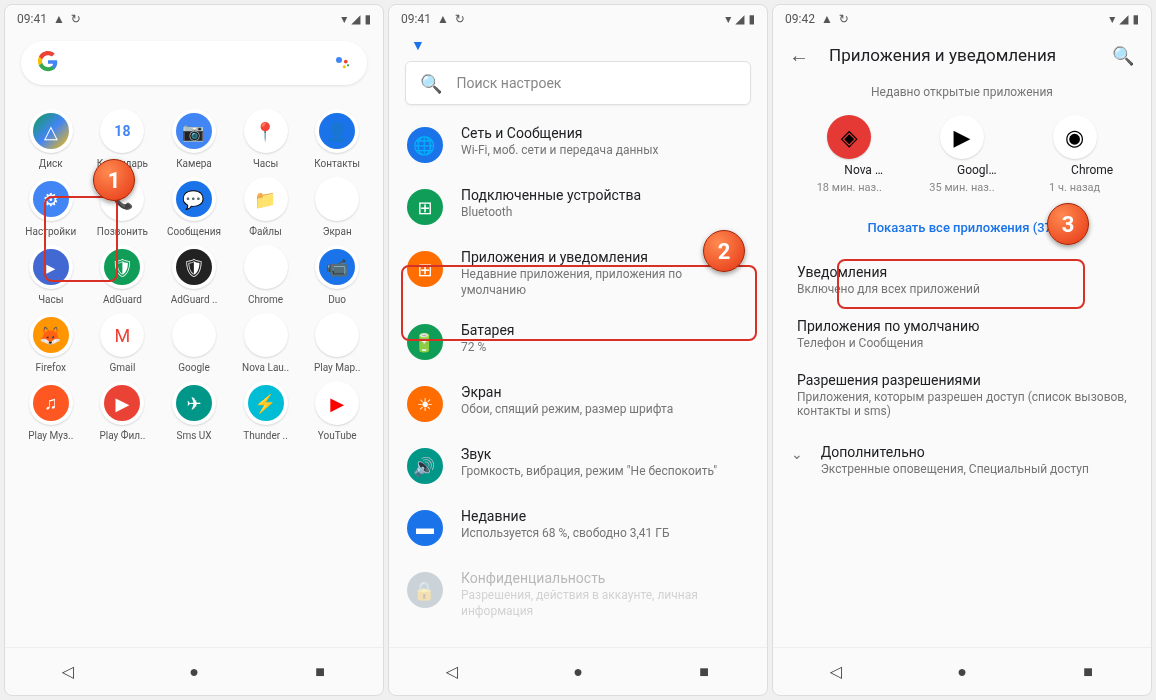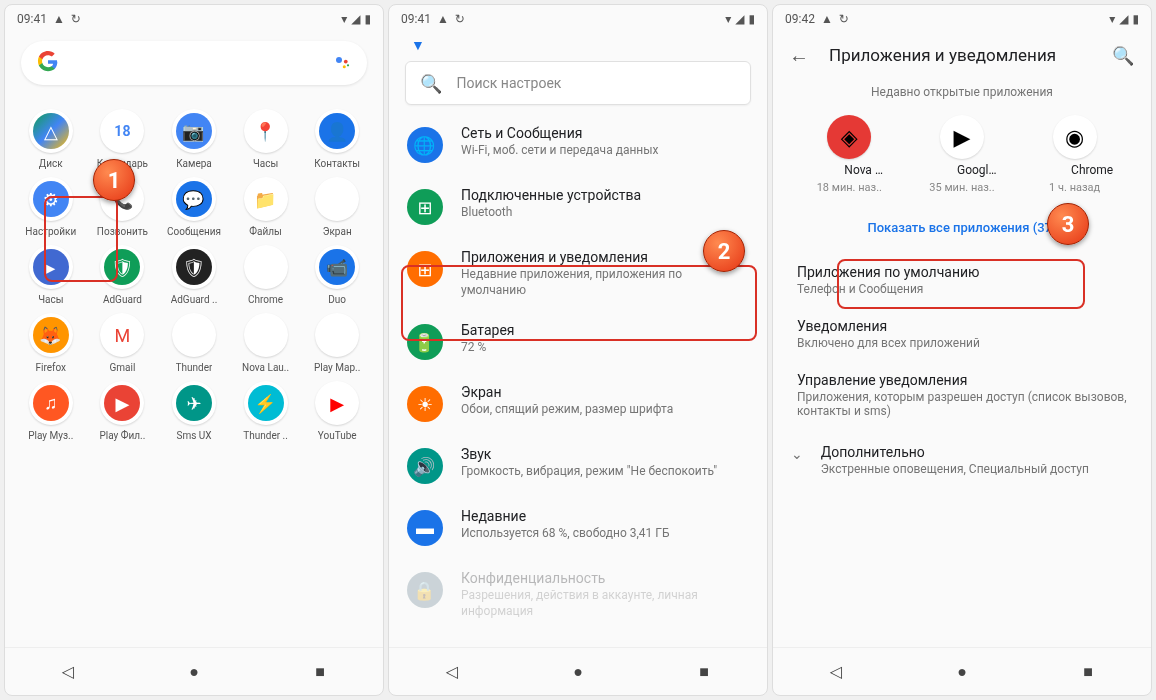--- a/index.html
+++ b/index.html
@@ -242,21 +242,21 @@
       <div class="app-item">
         <div class="app-icon-wrap">
           <div class="app-icon bg-gmail">M</div>
         </div>
         <div class="app-label">Gmail</div>
       </div>
       <div class="app-item">
         <div class="app-icon-wrap">
           <div class="app-icon bg-google">G</div>
         </div>
-        <div class="app-label">Thunder</div>
+        <div class="app-label">Google</div>
       </div>
       <div class="app-item">
         <div class="app-icon-wrap">
           <div class="app-icon bg-nova">◈</div>
         </div>
         <div class="app-label">Nova Lau..</div>
       </div>
       <div class="app-item">
         <div class="app-icon-wrap">
           <div class="app-icon bg-playmarket">▶</div>
@@ -435,29 +435,29 @@
         <div class="recent-icon" style="background:#fff">◉</div>
         <div class="recent-name">Chrome</div>
         <div class="recent-time">1 ч. назад</div>
       </div>
     </div>
 
   <div class="show-all">Показать все приложения (37)</div>
 
   <div class="detail-list" id="detail-list">
       <div class="detail-item">
+        <div class="detail-title">Уведомления</div>
+        <div class="detail-sub">Включено для всех приложений</div>
+      </div>
+      <div class="detail-item">
         <div class="detail-title">Приложения по умолчанию</div>
         <div class="detail-sub">Телефон и Сообщения</div>
       </div>
       <div class="detail-item">
-        <div class="detail-title">Уведомления</div>
-        <div class="detail-sub">Включено для всех приложений</div>
-      </div>
-      <div class="detail-item">
-        <div class="detail-title">Управление уведомления</div>
+        <div class="detail-title">Разрешения разрешениями</div>
         <div class="detail-sub">Приложения, которым разрешен доступ (список вызовов, контакты и sms)</div>
       </div>
     </div>
 
   <div class="detail-expand">
     <span class="expand-chevron">⌄</span>
     <div>
       <div class="detail-title">Дополнительно</div>
       <div class="detail-sub">Экстренные оповещения, Специальный доступ</div>
     </div>

